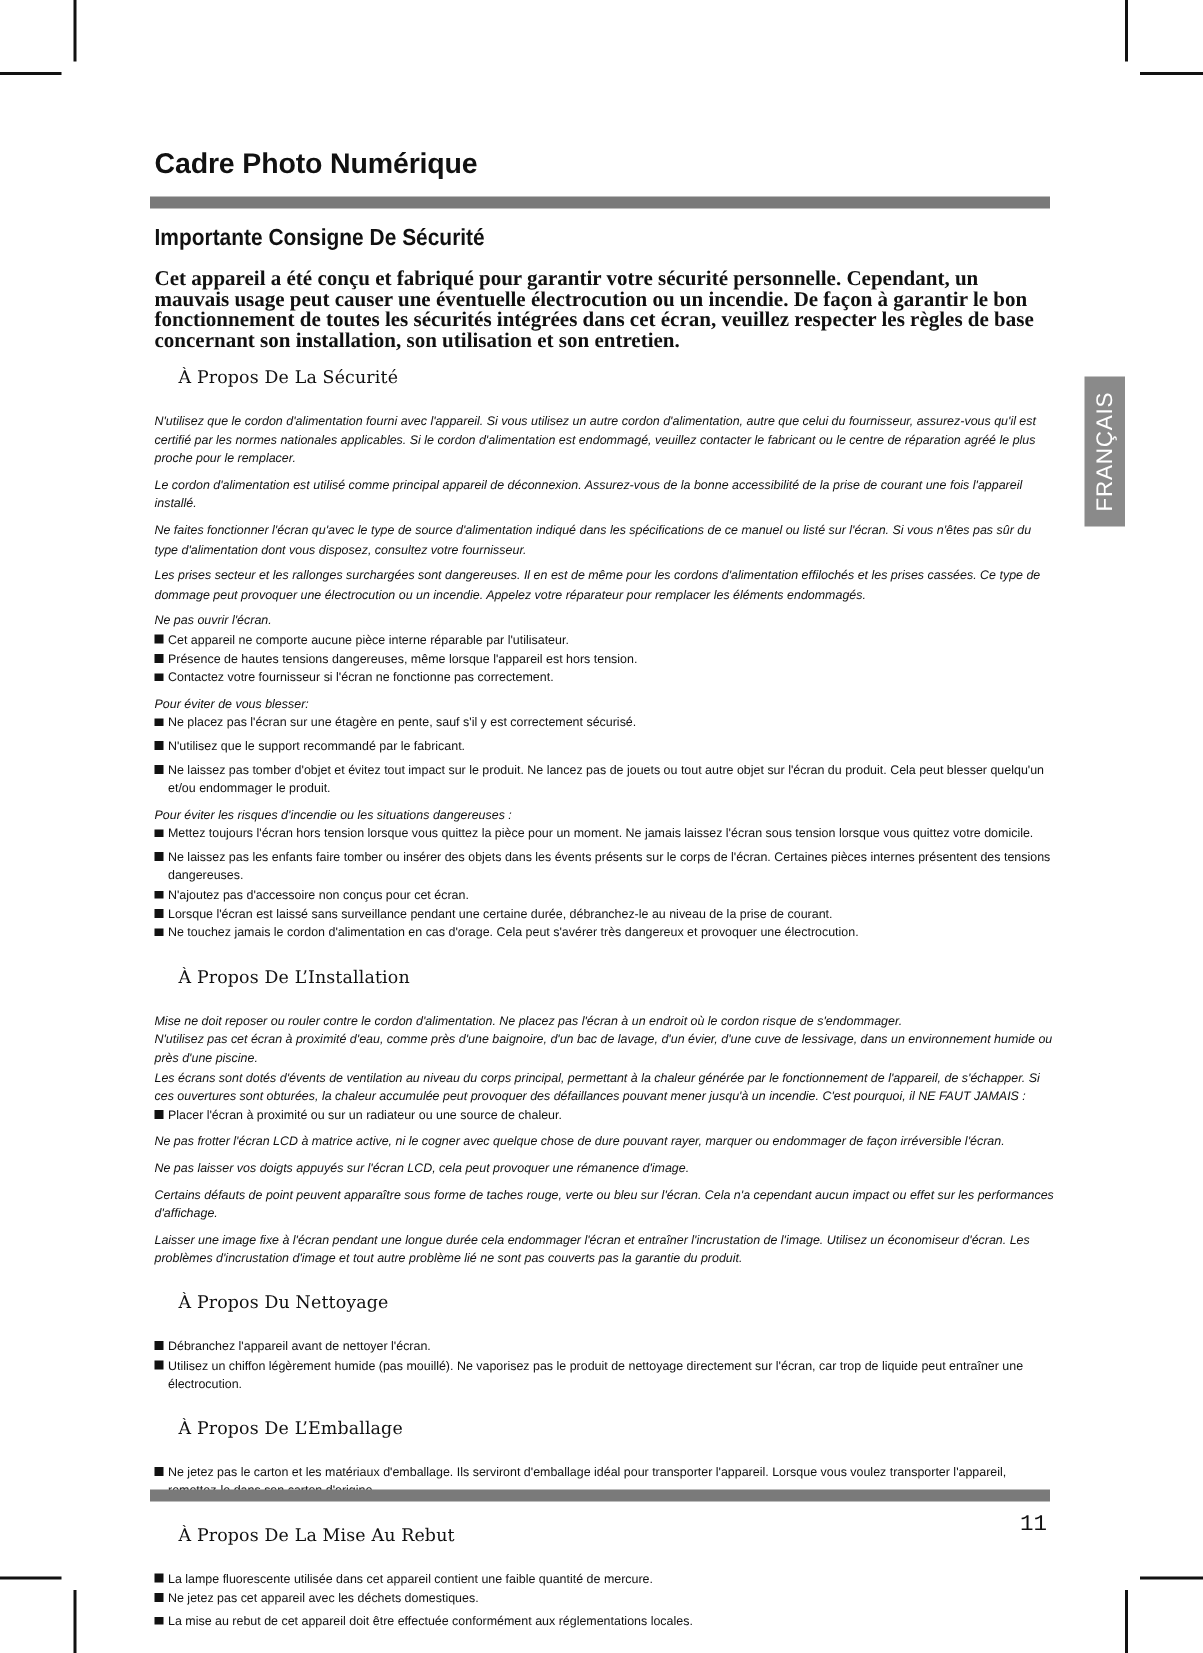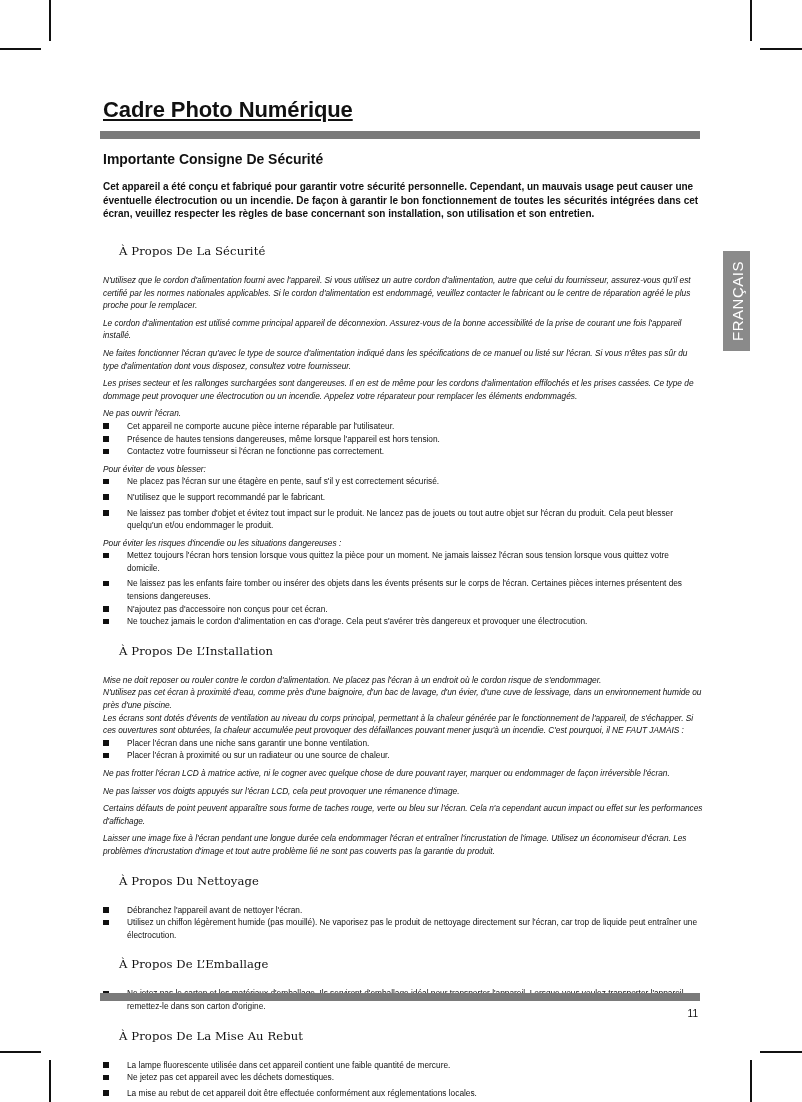--- a/index.html
+++ b/index.html
@@ -1,34 +1,34 @@
 <!DOCTYPE html>
 <html><head>
 <meta charset="utf-8">
 <style>
   html, body { margin: 0; padding: 0; background: #ffffff; }
   body { width: 802px; height: 1102px; position: relative; overflow: hidden; color: #111; }
   .crop { position: absolute; background: #111; }
   .page { position: absolute; left: 103px; top: 94px; width: 597px; }
-  .title { font-family: "Liberation Sans", sans-serif; font-weight: bold; font-size: 22px; line-height: 32px; margin: 0; letter-spacing: -0.1px; text-decoration: underline; }
+  .title { font-family: "Liberation Sans", sans-serif; font-weight: bold; font-size: 19px; line-height: 32px; margin: 0; letter-spacing: -0.1px; }
   .bar { position: absolute; left: 100px; width: 600px; height: 8px; background: #7a7a7a; }
   .subtitle { position: absolute; left: 103px; top: 150px; font-family: "Liberation Sans", sans-serif; font-weight: bold; font-size: 15.5px; transform: scaleX(0.9); transform-origin: left top; margin: 0; white-space: nowrap; }
-  .intro { position: absolute; left: 103px; top: 180px; width: 600px; font-family: Liberation Sans, sans-serif; font-weight: bold; font-size: 10px; line-height: 13.6px; margin: 0; }
+  .intro { position: absolute; left: 103px; top: 180px; width: 600px; font-family: Liberation Serif, serif; font-weight: bold; font-size: 14px; line-height: 13.6px; margin: 0; }
   .content { position: absolute; left: 103px; top: 228px; width: 600px; font-family: "Liberation Sans", sans-serif; font-size: 8.3px; line-height: 12.6px; }
   .content h2 { font-family: "DejaVu Serif", serif; font-size: 11.6px; font-weight: normal; margin: 16px; line-height: 14px; letter-spacing: 0.1px; }
   .content p { margin: 0 0 5px 0; font-style: italic; }
   .content .tight { margin-bottom: 0; }
   .content ul { list-style: none; margin: 0 0 5px 0; padding: 0; }
-  .content li { position: relative; padding-left: 24px; margin: 0; }
+  .content li { position: relative; padding-left: 9px; margin: 0; }
   .content li.gap { margin-top: 3px; }
   .content li .sq { position: absolute; left: 0; top: 3.5px; width: 5.5px; height: 5.5px; background: #111; }
   .sec { margin-top: 4px; }
   .side-tab { position: absolute; left: 723px; top: 251px; width: 27px; height: 100px; background: #8a8a8a; }
   .side-tab span { position: absolute; left: 50%; top: 50%; transform: translate(-50%, -50%) rotate(-90deg); color: #ffffff; font-family: "Liberation Sans", sans-serif; font-size: 15px; letter-spacing: 0.5px; white-space: nowrap; }
-  .page-num { position: absolute; left: 660px; top: 1008px; width: 38px; text-align: right; font-family: Liberation Sans, sans-serif; font-size: 10px; }
+  .page-num { position: absolute; left: 660px; top: 1008px; width: 38px; text-align: right; font-family: Liberation Mono, monospace; font-size: 15px; }
 </style>
 </head>
 <body>
 
 <div class="crop" style="left:49px;top:0;width:2px;height:41px;"></div>
 <div class="crop" style="left:0;top:48px;width:41px;height:2px;"></div>
 <div class="crop" style="left:750px;top:0;width:2px;height:41px;"></div>
 <div class="crop" style="left:760px;top:48px;width:42px;height:2px;"></div>
 <div class="crop" style="left:0;top:1051px;width:41px;height:2px;"></div>
 <div class="crop" style="left:49px;top:1060px;width:2px;height:42px;"></div>
@@ -65,31 +65,31 @@
     <ul>
       <li><span class="sq"></span><span>Ne placez pas l'écran sur une étagère en pente, sauf s'il y est correctement sécurisé.</span></li>
       <li class="gap"><span class="sq"></span><span>N'utilisez que le support recommandé par le fabricant.</span></li>
       <li class="gap"><span class="sq"></span><span>Ne laissez pas tomber d'objet et évitez tout impact sur le produit. Ne lancez pas de jouets ou tout autre objet sur l'écran du produit. Cela peut blesser quelqu'un et/ou endommager le produit.</span></li>
     </ul>
     <p class="tight">Pour éviter les risques d'incendie ou les situations dangereuses :</p>
     <ul>
       <li><span class="sq"></span><span>Mettez toujours l'écran hors tension lorsque vous quittez la pièce pour un moment. Ne jamais laissez l'écran sous tension lorsque vous quittez votre domicile.</span></li>
       <li class="gap"><span class="sq"></span><span>Ne laissez pas les enfants faire tomber ou insérer des objets dans les évents présents sur le corps de l'écran. Certaines pièces internes présentent des tensions dangereuses.</span></li>
       <li><span class="sq"></span><span>N'ajoutez pas d'accessoire non conçus pour cet écran.</span></li>
+      <li><span class="sq"></span><span>Lorsque l'écran est laissé sans surveillance pendant une certaine durée, débranchez-le au niveau de la prise de courant.</span></li>
       <li><span class="sq"></span><span>Ne touchez jamais le cordon d'alimentation en cas d'orage. Cela peut s'avérer très dangereux et provoquer une électrocution.</span></li>
     </ul>
   </div>
 
   <div class="sec">
     <h2>À Propos De L’Installation</h2>
     <p class="tight">Mise ne doit reposer ou rouler contre le cordon d'alimentation. Ne placez pas l'écran à un endroit où le cordon risque de s'endommager.</p>
     <p class="tight">N'utilisez pas cet écran à proximité d'eau, comme près d'une baignoire, d'un bac de lavage, d'un évier, d'une cuve de lessivage, dans un environnement humide ou près d'une piscine.</p>
     <p class="tight">Les écrans sont dotés d'évents de ventilation au niveau du corps principal, permettant à la chaleur générée par le fonctionnement de l'appareil, de s'échapper. Si ces ouvertures sont obturées, la chaleur accumulée peut provoquer des défaillances pouvant mener jusqu'à un incendie. C'est pourquoi, il NE FAUT JAMAIS :</p>
     <ul>
-      <li><span class="sq"></span><span>Placer l'écran dans une niche sans garantir une bonne ventilation.</span></li>
       <li><span class="sq"></span><span>Placer l'écran à proximité ou sur un radiateur ou une source de chaleur.</span></li>
     </ul>
     <p>Ne pas frotter l'écran LCD à matrice active, ni le cogner avec quelque chose de dure pouvant rayer, marquer ou endommager de façon irréversible l'écran.</p>
     <p>Ne pas laisser vos doigts appuyés sur l'écran LCD, cela peut provoquer une rémanence d'image.</p>
     <p>Certains défauts de point peuvent apparaître sous forme de taches rouge, verte ou bleu sur l'écran. Cela n'a cependant aucun impact ou effet sur les performances d'affichage.</p>
     <p>Laisser une image fixe à l'écran pendant une longue durée cela endommager l'écran et entraîner l'incrustation de l'image. Utilisez un économiseur d'écran. Les problèmes d'incrustation d'image et tout autre problème lié ne sont pas couverts pas la garantie du produit.</p>
   </div>
 
   <div class="sec">
     <h2>À Propos Du Nettoyage</h2>

